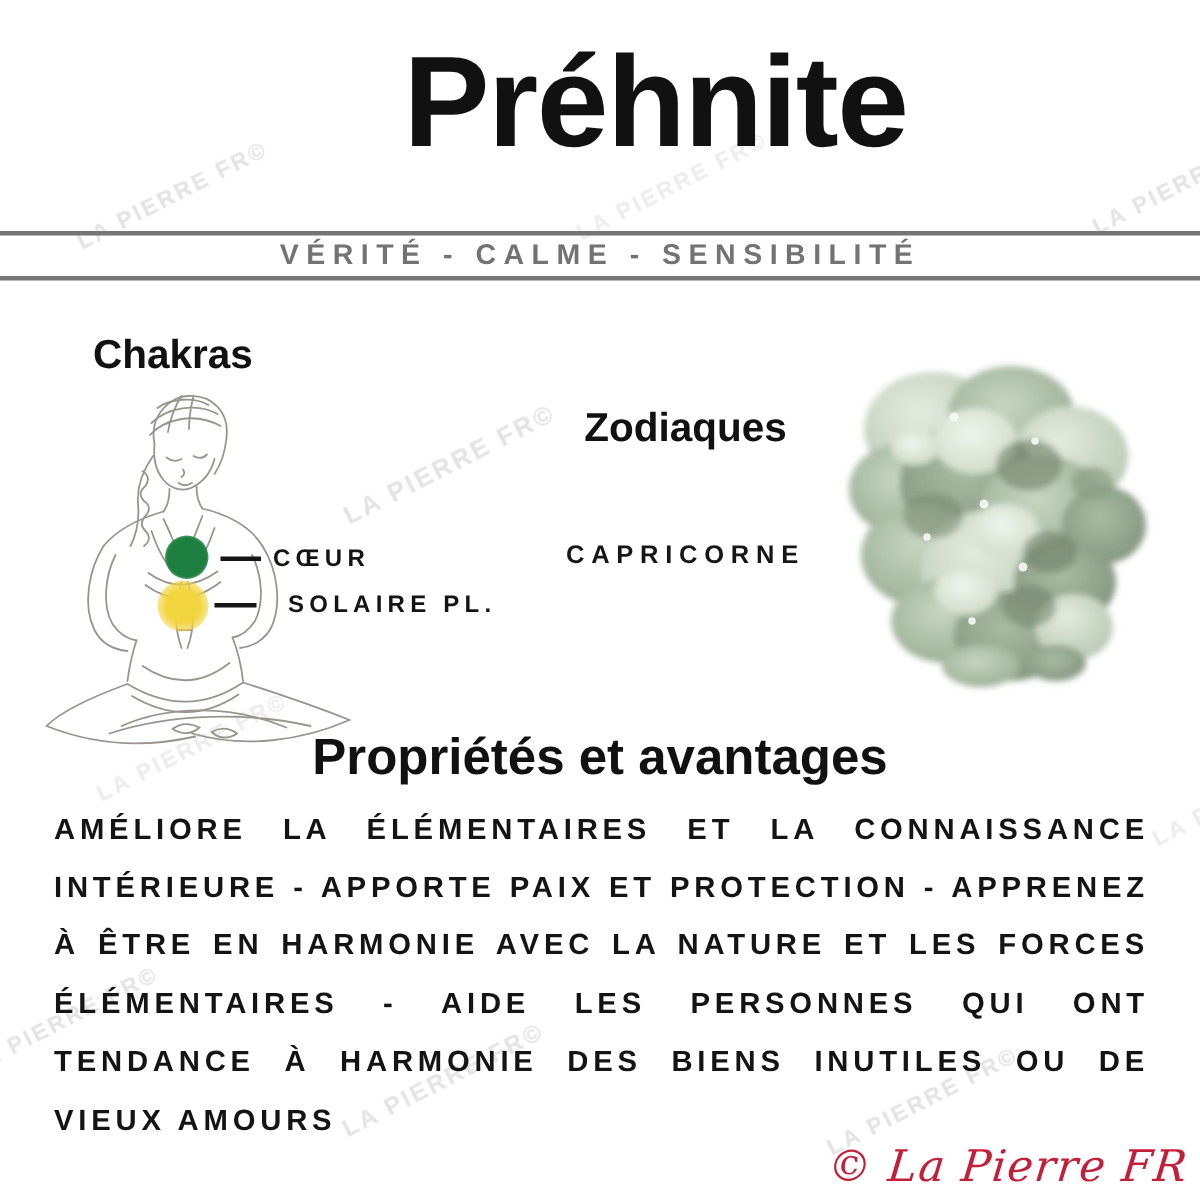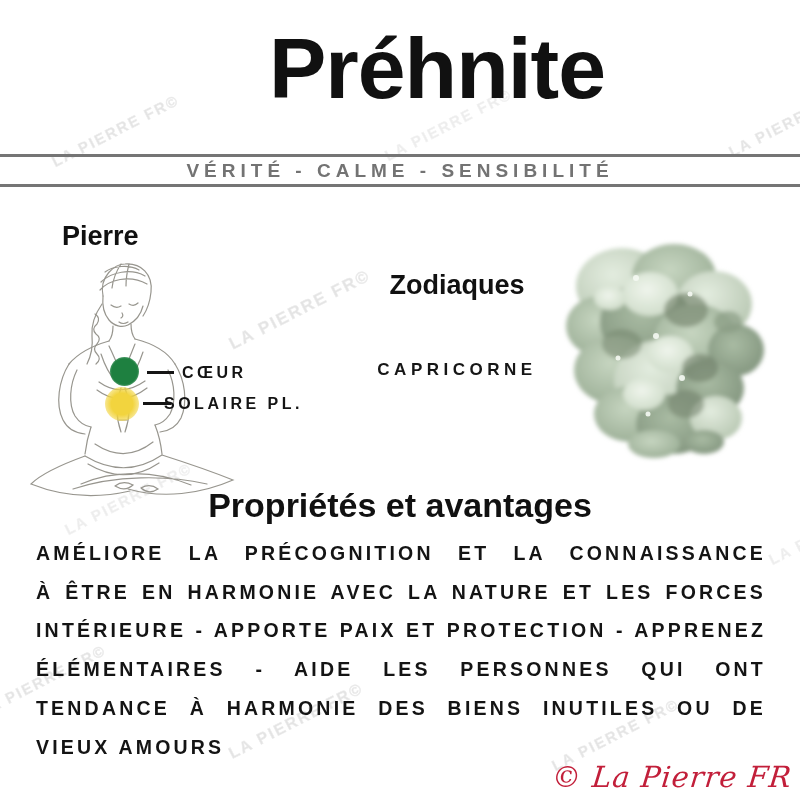--- a/index.html
+++ b/index.html
@@ -78,21 +78,21 @@
   <span class="wm" style="left:-28px;top:672px;">LA PIERRE FR©</span>
   <span class="wm" style="left:222px;top:712px;font-size:16px;">LA PIERRE FR©</span>
   <span class="wm" style="left:545px;top:726px;">LA PIERRE FR©</span>
   <span class="wm" style="left:762px;top:520px;opacity:0.12;">LA PIERRE FR©</span>
 
   <div class="title">Préhnite</div>
   <div class="rule" style="top:154px;"></div>
   <div class="subtitle">VÉRITÉ - CALME - SENSIBILITÉ</div>
   <div class="rule" style="top:184px;"></div>
 
-  <div class="chakras-heading">Pierre</div>
+  <div class="chakras-heading">Chakras</div>
 
   <div class="abs" style="left:25px;top:258px;">
     <svg width="215" height="240" viewBox="0 0 215 240" fill="none" stroke="#8f8d85" stroke-width="1.2" stroke-linecap="round" opacity="0.92">
 
       <path d="M78,38 C74,18 90,6 100,6 C116,5 128,16 126,34 C125,44 122,52 118,58"></path>
       <path d="M80,14 C88,8 104,6 114,12 M76,24 C86,14 106,10 120,18 M75,32 C84,22 104,16 122,26 M96,6 C92,12 88,22 87,30 M104,6 C102,14 101,22 101,28"></path>
       <path d="M78,38 C77,48 79,56 84,62 C89,68 97,70 103,67 C111,63 116,56 118,48"></path>
 
       <path d="M77,46 C70,56 66,66 67,78 C68,88 66,98 62,106"></path>
       <path d="M70,56 q6,4 2,10 q-6,5 -1,10 q6,4 1,10 q-5,5 0,10 q5,5 -1,10"></path>
@@ -124,21 +124,21 @@
       <path d="M56,226 C88,212 130,212 166,227 M48,231 C90,217 142,217 182,226"></path>
       <path d="M90,228 q8,-6 18,-1 q-8,7 -18,1 M116,230 q9,-5 17,1 q-9,6 -17,-1"></path>
     </svg>
   </div>
 
   <div class="dot dot-heart"></div>
   <div class="dot dot-solar"></div>
   <div class="pointer" style="left:147px;top:371px;width:27px;"></div>
   <div class="pointer" style="left:143px;top:402px;width:28px;"></div>
   <div class="chakra-label" style="left:182px;top:364px;">CŒUR</div>
-  <div class="chakra-label" style="left:164px;top:395px;">SOLAIRE PL.</div>
+  <div class="chakra-label" style="left:192px;top:395px;">SOLAIRE PL.</div>
 
   <div class="zodiac-heading">Zodiaques</div>
   <div class="zodiac-sign sign-1">CAPRICORNE</div>
 
   <div class="abs" style="left:558px;top:238px;">
     <svg width="212" height="228" viewBox="0 0 212 228">
       <defs>
         <radialGradient id="g1" cx="40%" cy="35%" r="75%">
             <stop offset="0%" stop-color="#e3ecdf"></stop>
             <stop offset="100%" stop-color="#b5c5af"></stop>
@@ -191,23 +191,23 @@
           <circle cx="98" cy="98" r="3"></circle>
         <circle cx="60" cy="120" r="2.5"></circle>
           <circle cx="124" cy="140" r="3"></circle>
           <circle cx="90" cy="176" r="2.5"></circle>
       </g>
     </svg>
   </div>
 
   <div class="props-heading">Propriétés et avantages</div>
   <div class="props-body">
-    <div class="props-line">AMÉLIORE LA PRÉCOGNITION ET LA CONNAISSANCE</div>
+    <div class="props-line">AMÉLIORE LA ÉLÉMENTAIRES ET LA CONNAISSANCE</div>
+    <div class="props-line">INTÉRIEURE - APPORTE PAIX ET PROTECTION - APPRENEZ</div>
     <div class="props-line">À ÊTRE EN HARMONIE AVEC LA NATURE ET LES FORCES</div>
-    <div class="props-line">INTÉRIEURE - APPORTE PAIX ET PROTECTION - APPRENEZ</div>
     <div class="props-line">ÉLÉMENTAIRES - AIDE LES PERSONNES QUI ONT</div>
     <div class="props-line">TENDANCE À HARMONIE DES BIENS INUTILES OU DE</div>
     <div class="props-line last">VIEUX AMOURS</div>
   </div>
 
   <div class="signature">© La Pierre FR</div>
 
 </div>
 
 </body></html>

